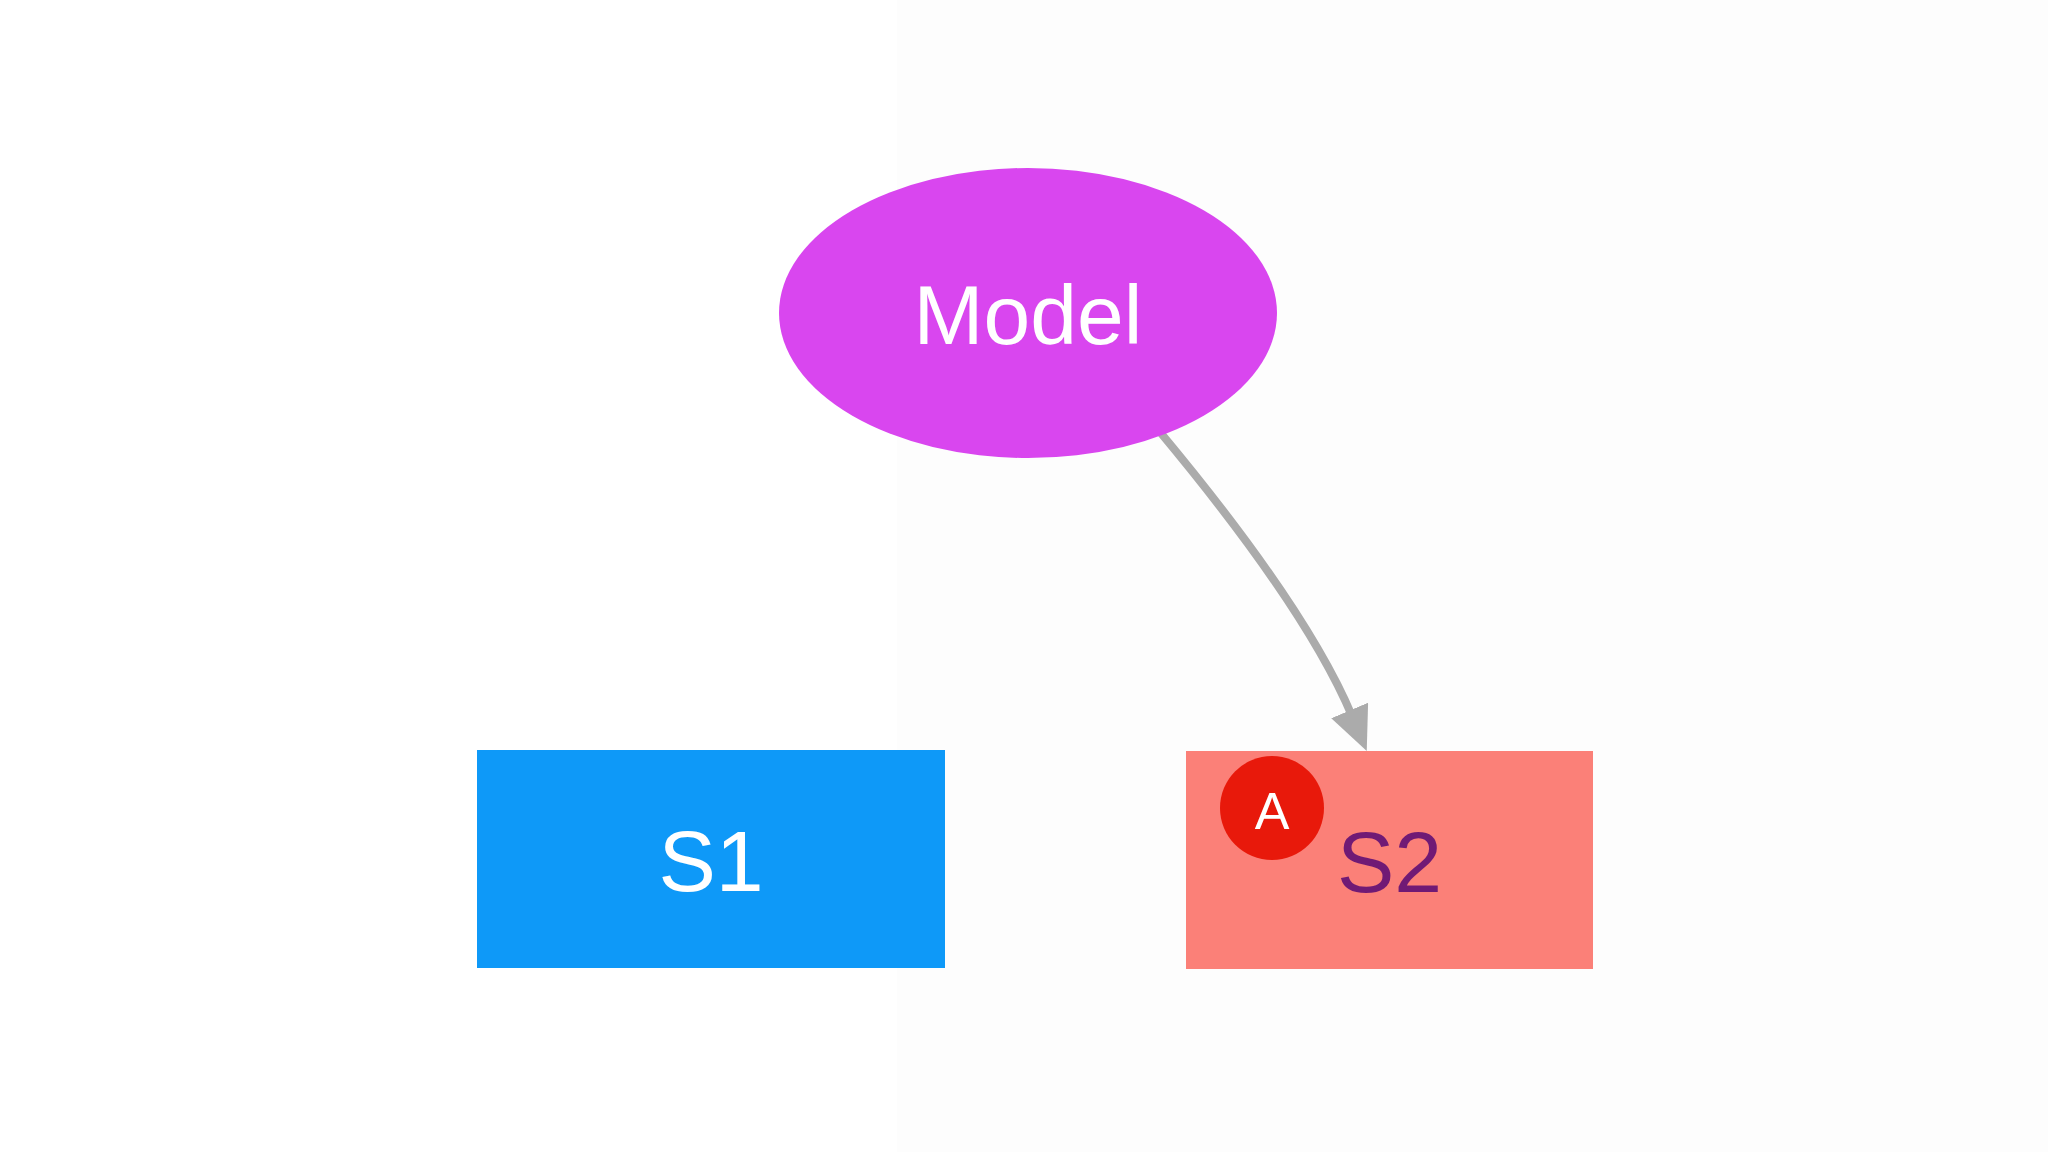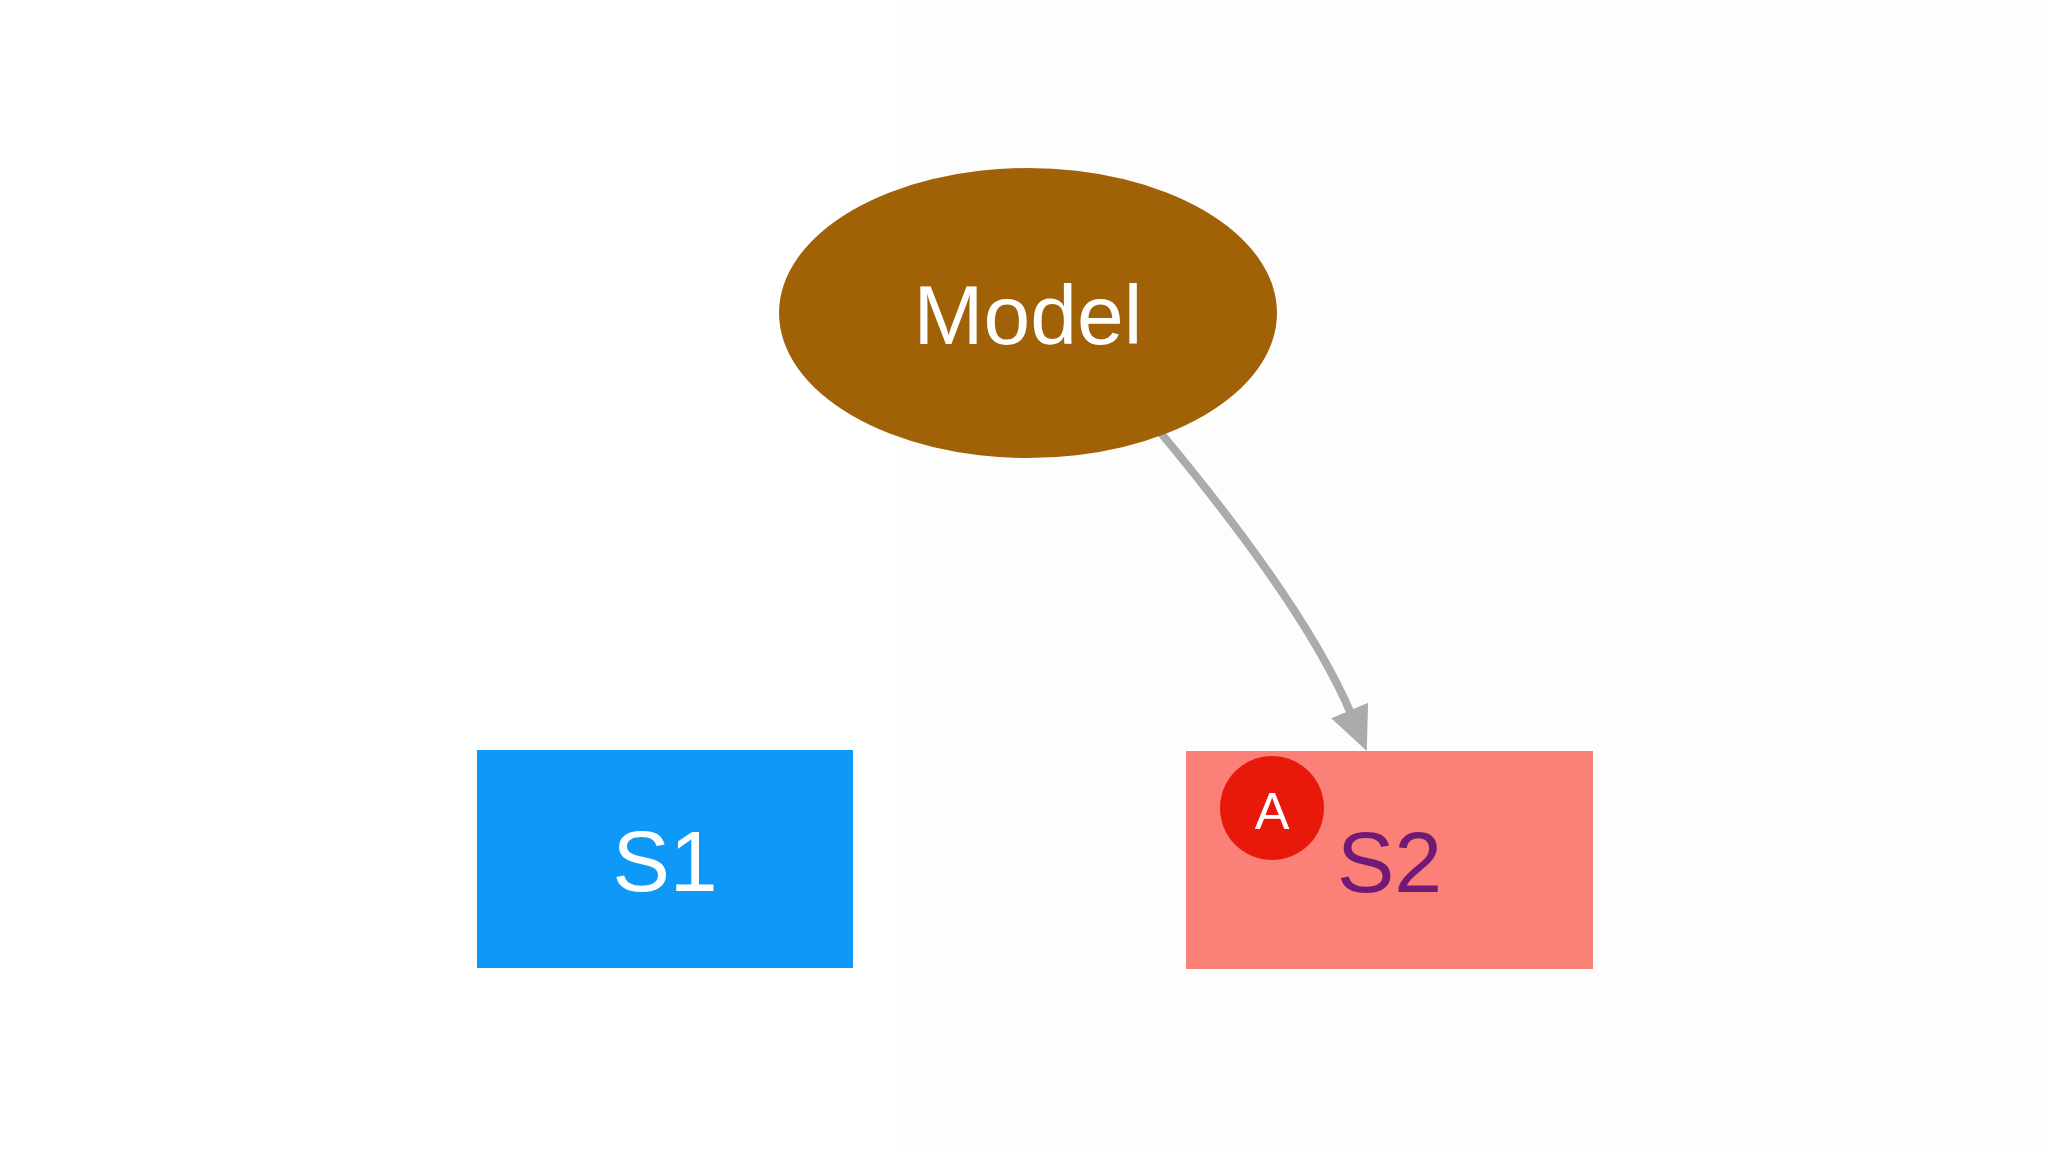--- a/index.html
+++ b/index.html
@@ -51,21 +51,21 @@
     top: 168px;
     width: 498px;
     height: 290px;
     border-radius: 50%;
   }
   .node-ellipse .node-label {
     font-size: 84px;
   }
   .node-rect {
     top: 750px;
-    width: 376px;
+    width: 468px;
     height: 218px;
   }
   .node-rect .node-label {
     font-size: 86px;
   }
   .node-s1 { left: 477px; }
   .node-s2 { left: 1186px; top: 751px; width: 407px; }
   .badge {
     position: absolute;
     left: 34px;
@@ -95,21 +95,21 @@
 
   <svg class="edge-layer" width="2048" height="1152" viewBox="0 0 2048 1152">
     <defs>
       <marker id="arrowhead" markerUnits="userSpaceOnUse" markerWidth="48" markerHeight="44" refX="6" refY="20" orient="auto">
         <polygon points="0,0 44,20 0,40" fill="#ABABAB"></polygon>
       </marker>
     </defs>
     <path d="M 1160 432 C 1250 540 1320 640 1352 716" fill="none" stroke-width="8" stroke-linecap="butt" marker-end="url(#arrowhead)" stroke="#ABABAB"></path>
   </svg>
 
-  <div class="node node-ellipse" style="background-color: #a16207; justify-content: center;">
+  <div class="node node-ellipse" style="background-color: #d946ef; justify-content: center;">
     <span class="node-label" style="color: rgb(255, 255, 255);">Model</span>
   </div>
 
   <div class="node node-rect node-s1" style="background-color: rgb(14, 153, 248);">
     <span class="node-label" style="color: rgb(255, 255, 255);">S1</span>
   </div>
 
   <div class="node node-rect node-s2" style="background-color: rgb(251, 128, 120);">
     <div class="badge" style="background-color: rgb(232, 25, 11);">
       <span style="color: rgb(255, 255, 255);">A</span>

